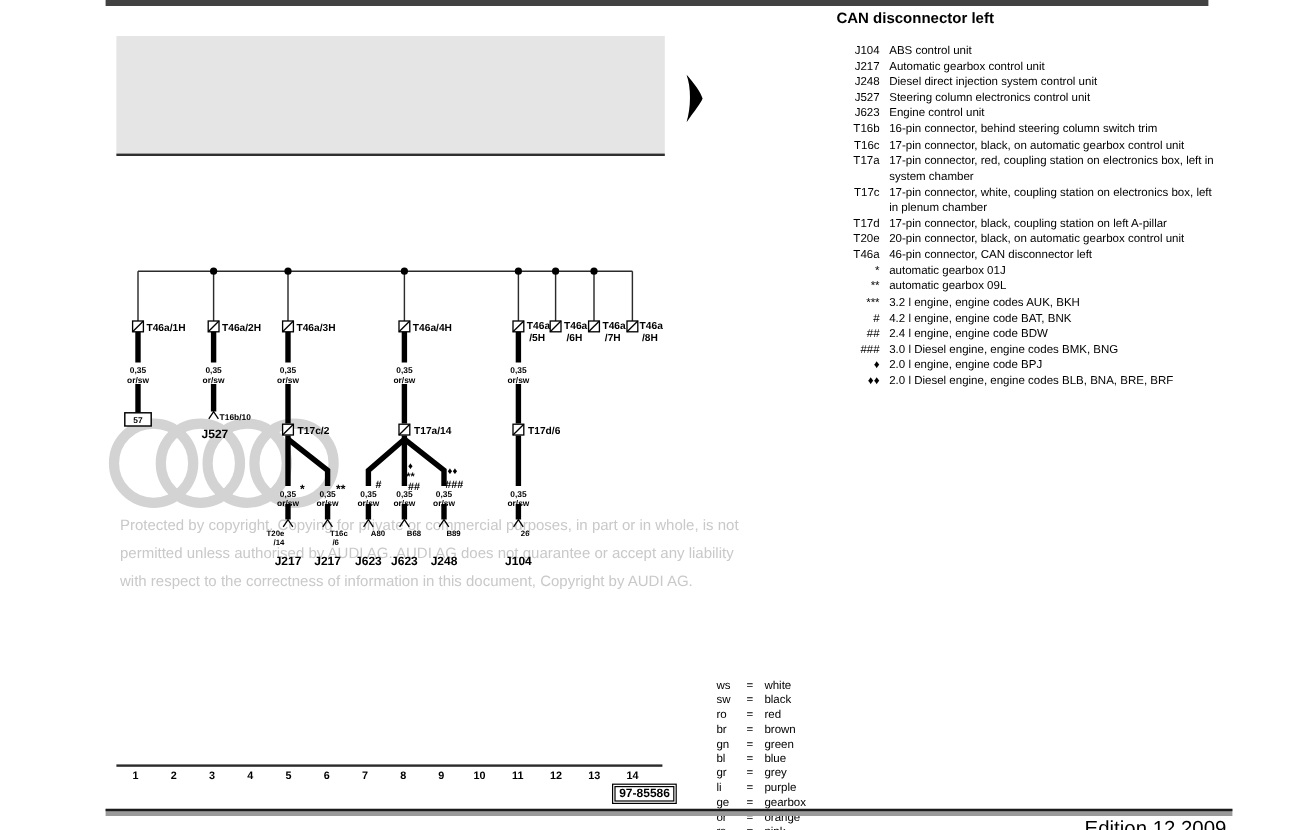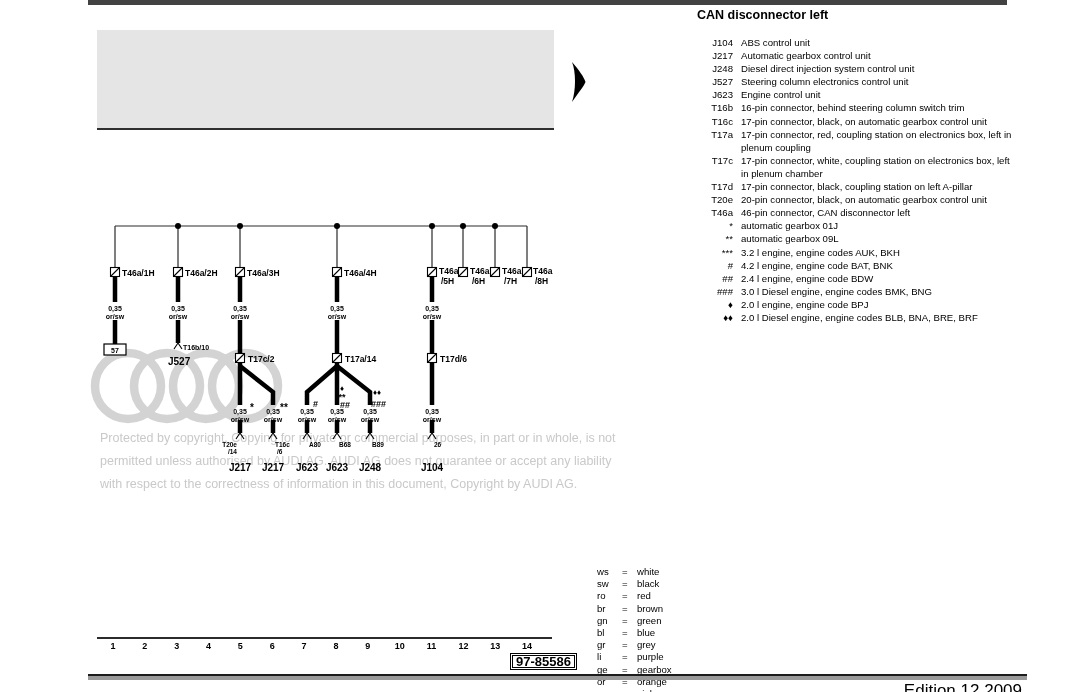--- a/index.html
+++ b/index.html
@@ -20,21 +20,21 @@
   .lg-row{display:flex}
   .lg-code{width:33px;flex:none;text-align:right;margin-right:8px}
   .lg-text{flex:1}
   .colors{position:absolute;left:597px;top:566px;font-size:9.6px;line-height:12.2px}
   .cl-row{display:flex}
   .cl-code{width:25px}
   .cl-eq{width:15px}
   .trackline{position:absolute;left:97px;top:637px;width:455px;height:2px;background:#2b2b2b}
   .tracks{position:absolute;left:97px;top:641px;width:446px;display:flex;font-size:9px;font-weight:bold}
   .tracks span{flex:1;text-align:center}
-  .numbox{position:absolute;left:512px;top:655px;background:#fff;border:1px solid #000;outline:1px solid #000;outline-offset:1px;font-size:13px;font-weight:bold;line-height:11px;padding:0 3px}
+  .numbox{position:absolute;left:512px;top:655px;background:#fff;border:1px solid #000;outline:1px solid #000;outline-offset:1px;font-size:10px;font-weight:bold;line-height:11px;padding:0 3px}
   .botbar{position:absolute;left:88px;top:674px;width:939px;height:6px;background:#9a9a9a;border-top:2px solid #1c1c1c;box-sizing:border-box}
   .edition{position:absolute;right:58px;top:681px;font-size:17px;font-weight:normal}
 </style>
 </head>
 <body>
 
 <div id="canvas">
 
   <div class="topbar"></div>
 
@@ -232,21 +232,21 @@
     <div class="lg-row">
         <span class="lg-code">T16c</span>
         <span class="lg-text">17-pin connector, black, on automatic gearbox control unit</span>
       </div>
     <div class="lg-row">
         <span class="lg-code">T17a</span>
         <span class="lg-text">17-pin connector, red, coupling station on electronics box, left in</span>
       </div>
     <div class="lg-row">
         <span class="lg-code"></span>
-        <span class="lg-text">plenum coupling</span>
+        <span class="lg-text">system chamber</span>
       </div>
     <div class="lg-row">
         <span class="lg-code">T17c</span>
         <span class="lg-text">17-pin connector, white, coupling station on electronics box, left</span>
       </div>
     <div class="lg-row">
         <span class="lg-code"></span>
         <span class="lg-text">in plenum chamber</span>
       </div>
     <div class="lg-row">

